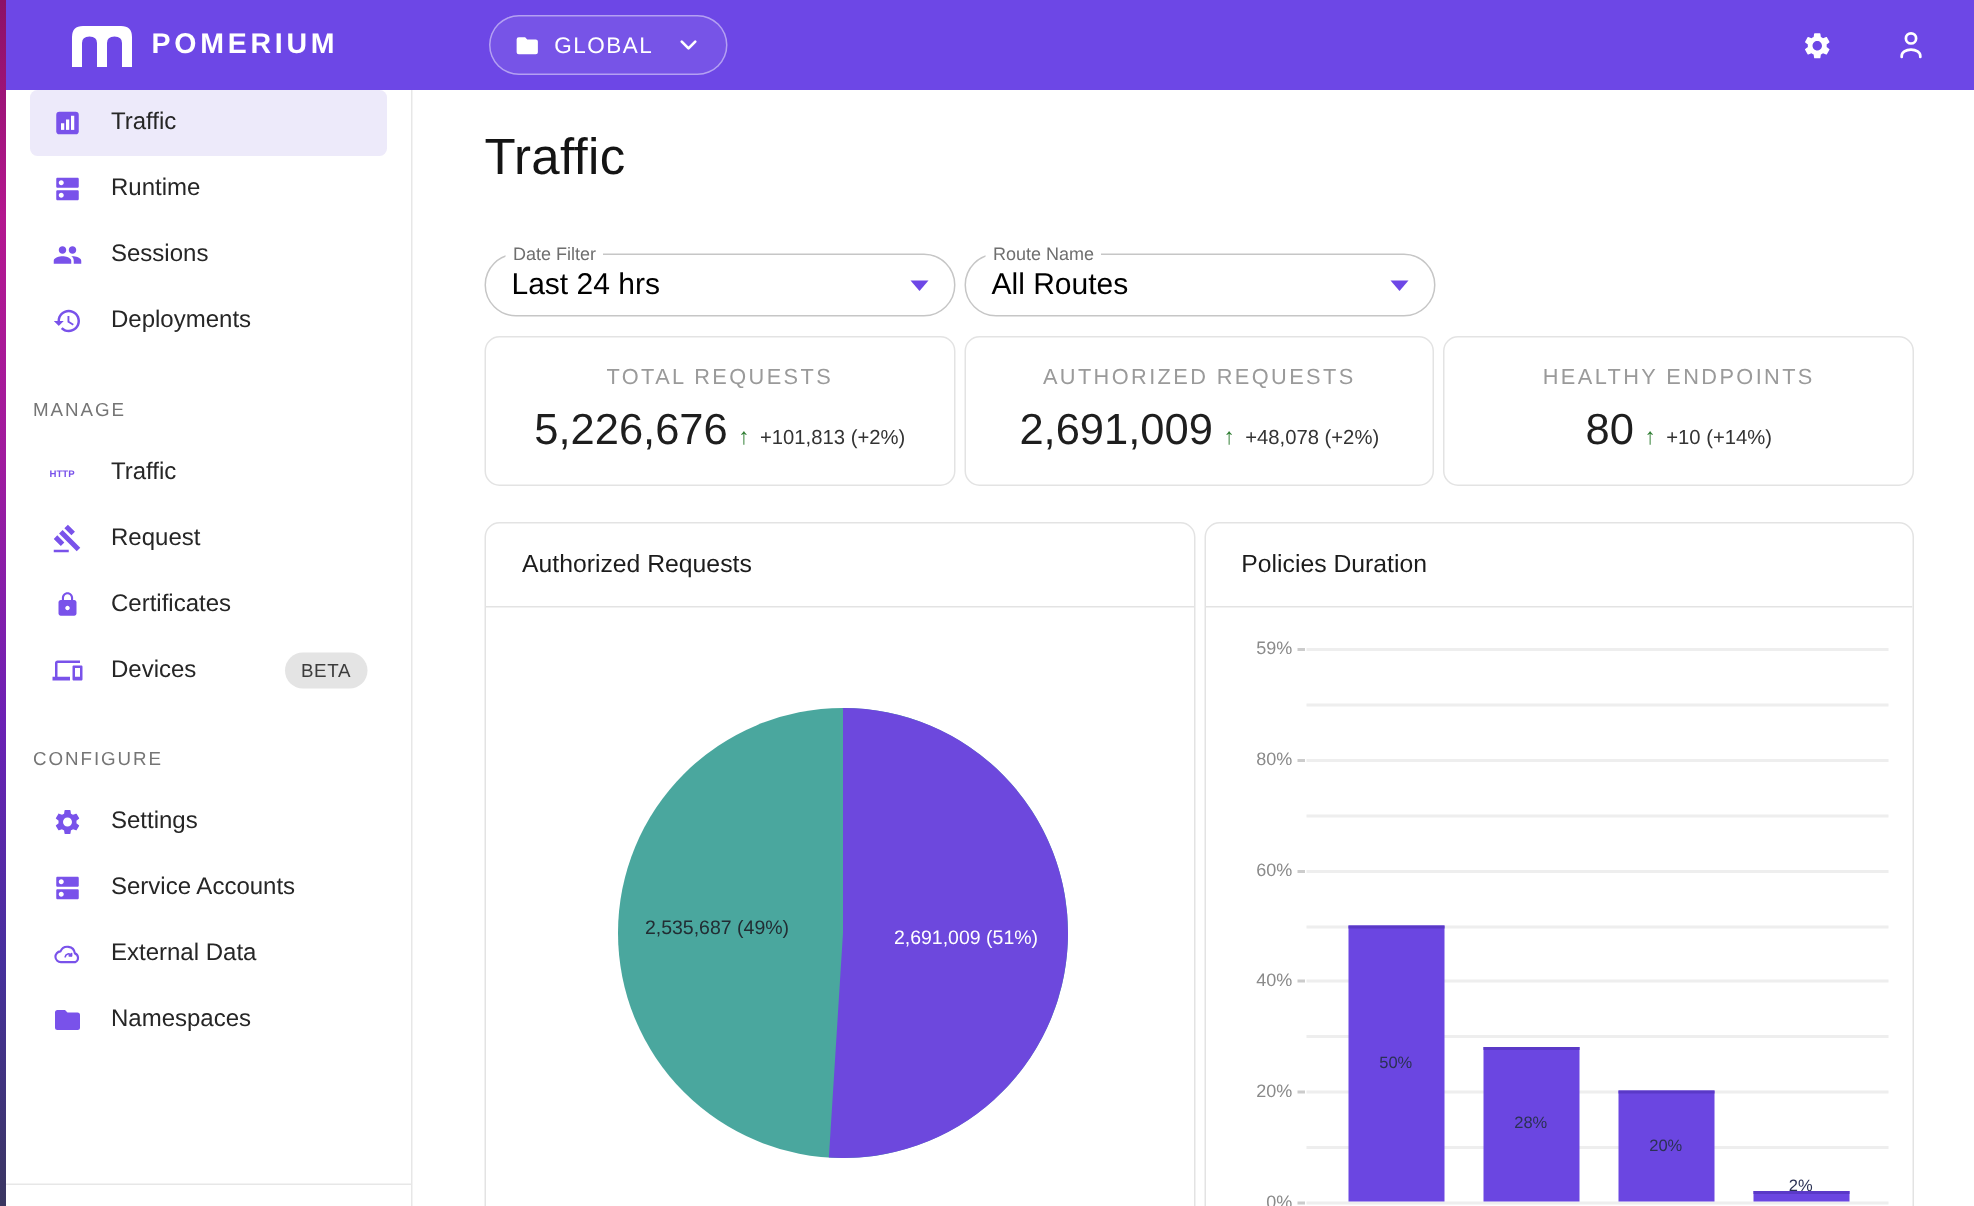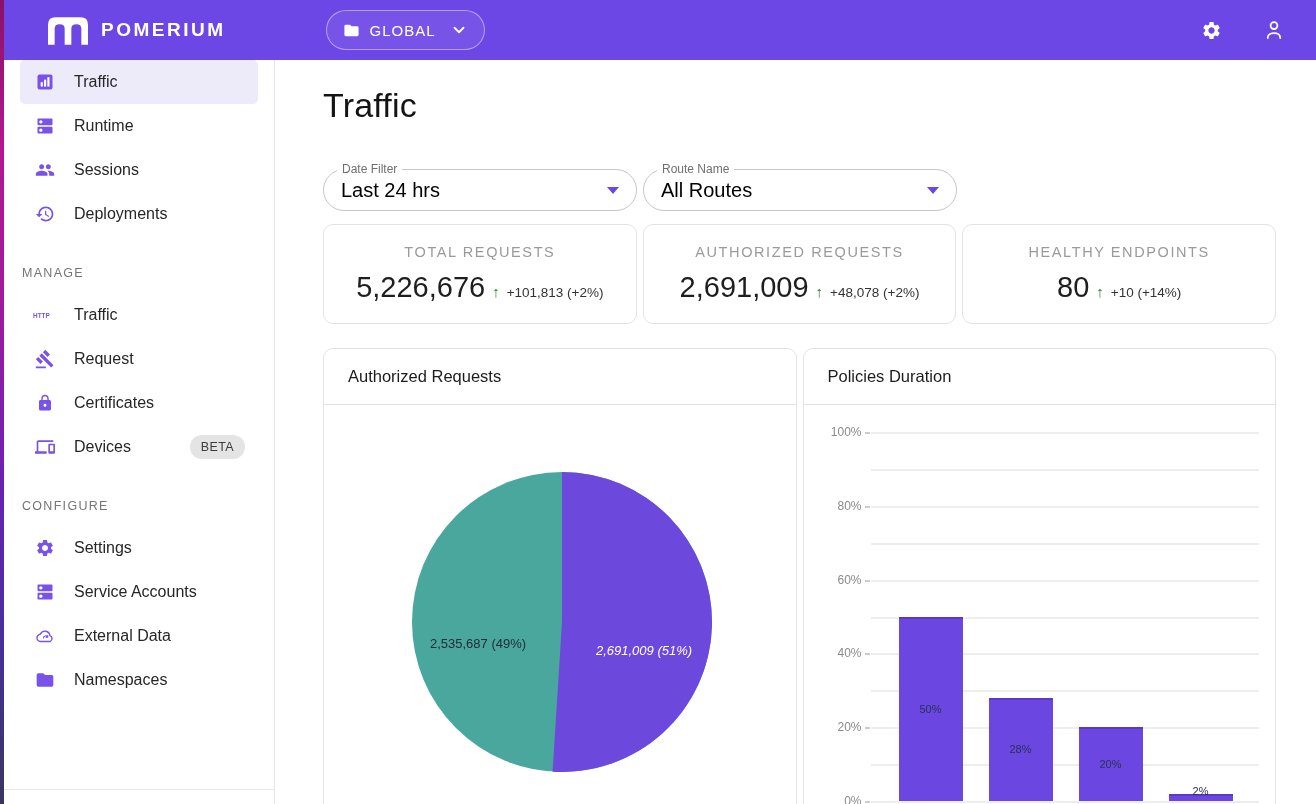--- a/index.html
+++ b/index.html
@@ -57,21 +57,21 @@
   .stat-value { font-size:29px; color:#1e1e1e; }
   .stat-arrow { color:#2e7d32; font-size:15px; font-weight:bold; }
   .stat-delta { font-size:13.5px; color:#333; }
 
   .charts { display:flex; gap:6px; align-items:stretch; }
   .chart-card { flex:1; border:1px solid #e3e3e3; border-radius:10px; height:560px; background:#fff; overflow:hidden; }
   .chart-card-header { height:56px; display:flex; align-items:center; padding:0 24px; font-size:16.5px;
     color:#1c1c1c; border-bottom:1px solid #e3e3e3; }
   .pie-area, .bar-area { position:relative; height:503px; }
 
-  .pie-label { position:absolute; transform:translate(-50%,-50%); font-size:13px; white-space:nowrap;margin-top:25px; }
+  .pie-label { position:absolute; transform:translate(-50%,-50%); font-size:13px; white-space:nowrap; }
   .grid-line { position:absolute; height:2px; background:#eeeeee; }
   .y-tick-label { position:absolute; width:48px; text-align:right; font-size:12px; color:#8a8a8a; }
   .y-tick-dash { position:absolute; width:5px; height:2px; background:#cccccc; }
   .bar { position:absolute; width:64px; border-top:2px solid #5a39c7; }
   .bar-label { position:absolute; width:64px; text-align:center; font-size:11px; color:#2b3154; }
 </style>
 </head>
 <body>
 
 <div class="page">
@@ -273,21 +273,21 @@
       </div>
 
     <div class="charts">
       <section class="chart-card">
         <div class="chart-card-header">Authorized Requests</div>
         <div class="pie-area" id="pieArea">
             <svg viewBox="-1 -1 2 2" width="300" height="300" style="position:absolute;left:88px;top:67px;">
               <circle r="1" fill="#4aa79e"></circle>
               <path d="M0 0 L6.123233995736766e-17 -1 A1 1 0 1 1 -0.0627905195293134 0.9980267284282716 Z" fill="#6d48dd"></path>
             </svg>
-            <div class="pie-label" style="left: 320px; top: 220px; color: rgb(255, 255, 255); font-style: italic;">2,691,009 (51%)</div>
+            <div class="pie-label" style="left: 320px; top: 220px; color: rgb(255, 255, 255);">2,691,009 (51%)</div>
             <div class="pie-label" style="left: 154px; top: 213px; color: rgb(34, 45, 51);">2,535,687 (49%)</div>
           </div>
       </section>
       <section class="chart-card">
         <div class="chart-card-header">Policies Duration</div>
         <div class="bar-area" id="barArea">
             <div class="grid-line" style="left: 67px; width: 388px; top: 396px;"></div>
             <div class="grid-line" style="left: 67px; width: 388px; top: 359.1px;"></div>
             <div class="grid-line" style="left: 67px; width: 388px; top: 322.2px;"></div>
             <div class="grid-line" style="left: 67px; width: 388px; top: 285.3px;"></div>
@@ -301,21 +301,21 @@
             <div class="y-tick-label" style="left: 10px; top: 389px;">0%</div>
             <div class="y-tick-dash" style="left: 61px; top: 396px;"></div>
             <div class="y-tick-label" style="left: 10px; top: 315.2px;">20%</div>
             <div class="y-tick-dash" style="left: 61px; top: 322.2px;"></div>
             <div class="y-tick-label" style="left: 10px; top: 241.4px;">40%</div>
             <div class="y-tick-dash" style="left: 61px; top: 248.4px;"></div>
             <div class="y-tick-label" style="left: 10px; top: 167.6px;">60%</div>
             <div class="y-tick-dash" style="left: 61px; top: 174.6px;"></div>
             <div class="y-tick-label" style="left: 10px; top: 93.8px;">80%</div>
             <div class="y-tick-dash" style="left: 61px; top: 100.8px;"></div>
-            <div class="y-tick-label" style="left: 10px; top: 20px;">100%</div>
+            <div class="y-tick-label" style="left: 10px; top: 20px;">59%</div>
             <div class="y-tick-dash" style="left: 61px; top: 27px;"></div>
             <div class="bar" style="left: 95px; top: 211.5px; height: 184.5px; background: rgb(107, 70, 225);"></div>
             <div class="bar-label" style="left: 95px; top: 297.75px;">50%</div>
             <div class="bar" style="left: 185px; top: 292.68px; height: 103.32px; background: rgb(107, 70, 225);"></div>
             <div class="bar-label" style="left: 185px; top: 338.34px;">28%</div>
             <div class="bar" style="left: 275px; top: 322.2px; height: 73.8px; background: rgb(107, 70, 225);"></div>
             <div class="bar-label" style="left: 275px; top: 353.1px;">20%</div>
             <div class="bar" style="left: 365px; top: 388.62px; height: 7.38px; background: rgb(107, 70, 225);"></div>
             <div class="bar-label" style="left: 365px; top: 380px;">2%</div>
           </div>

